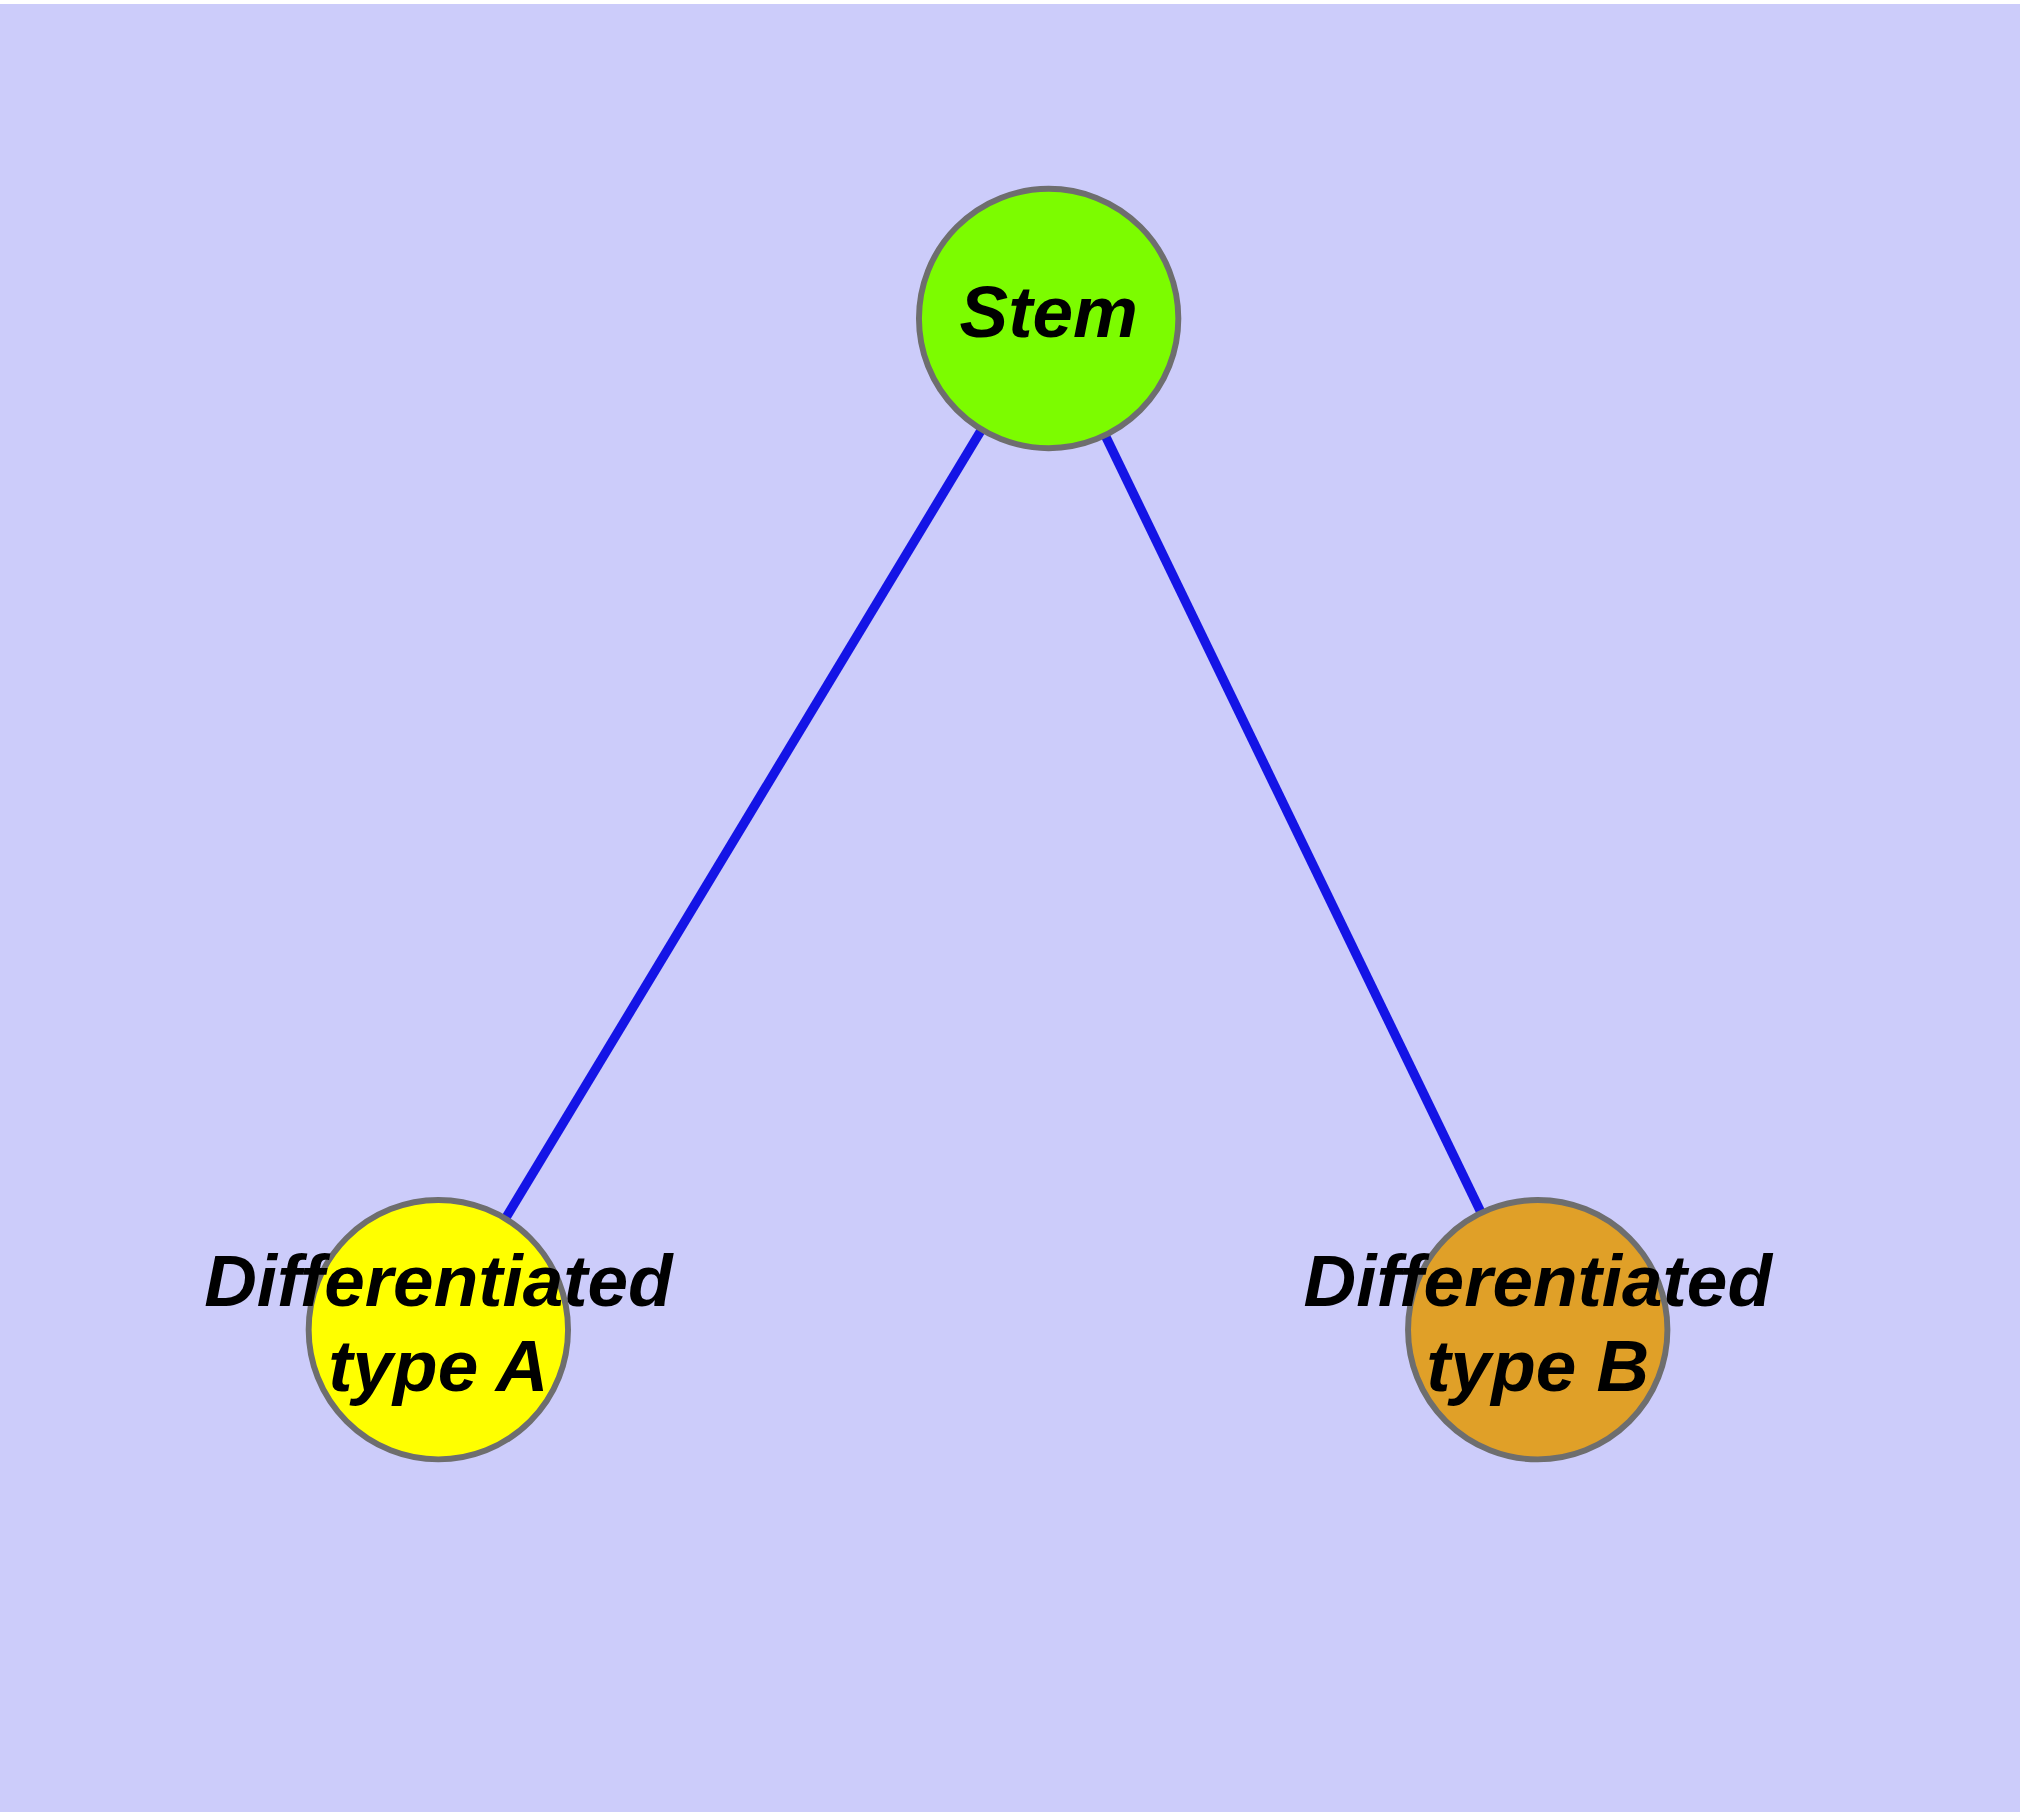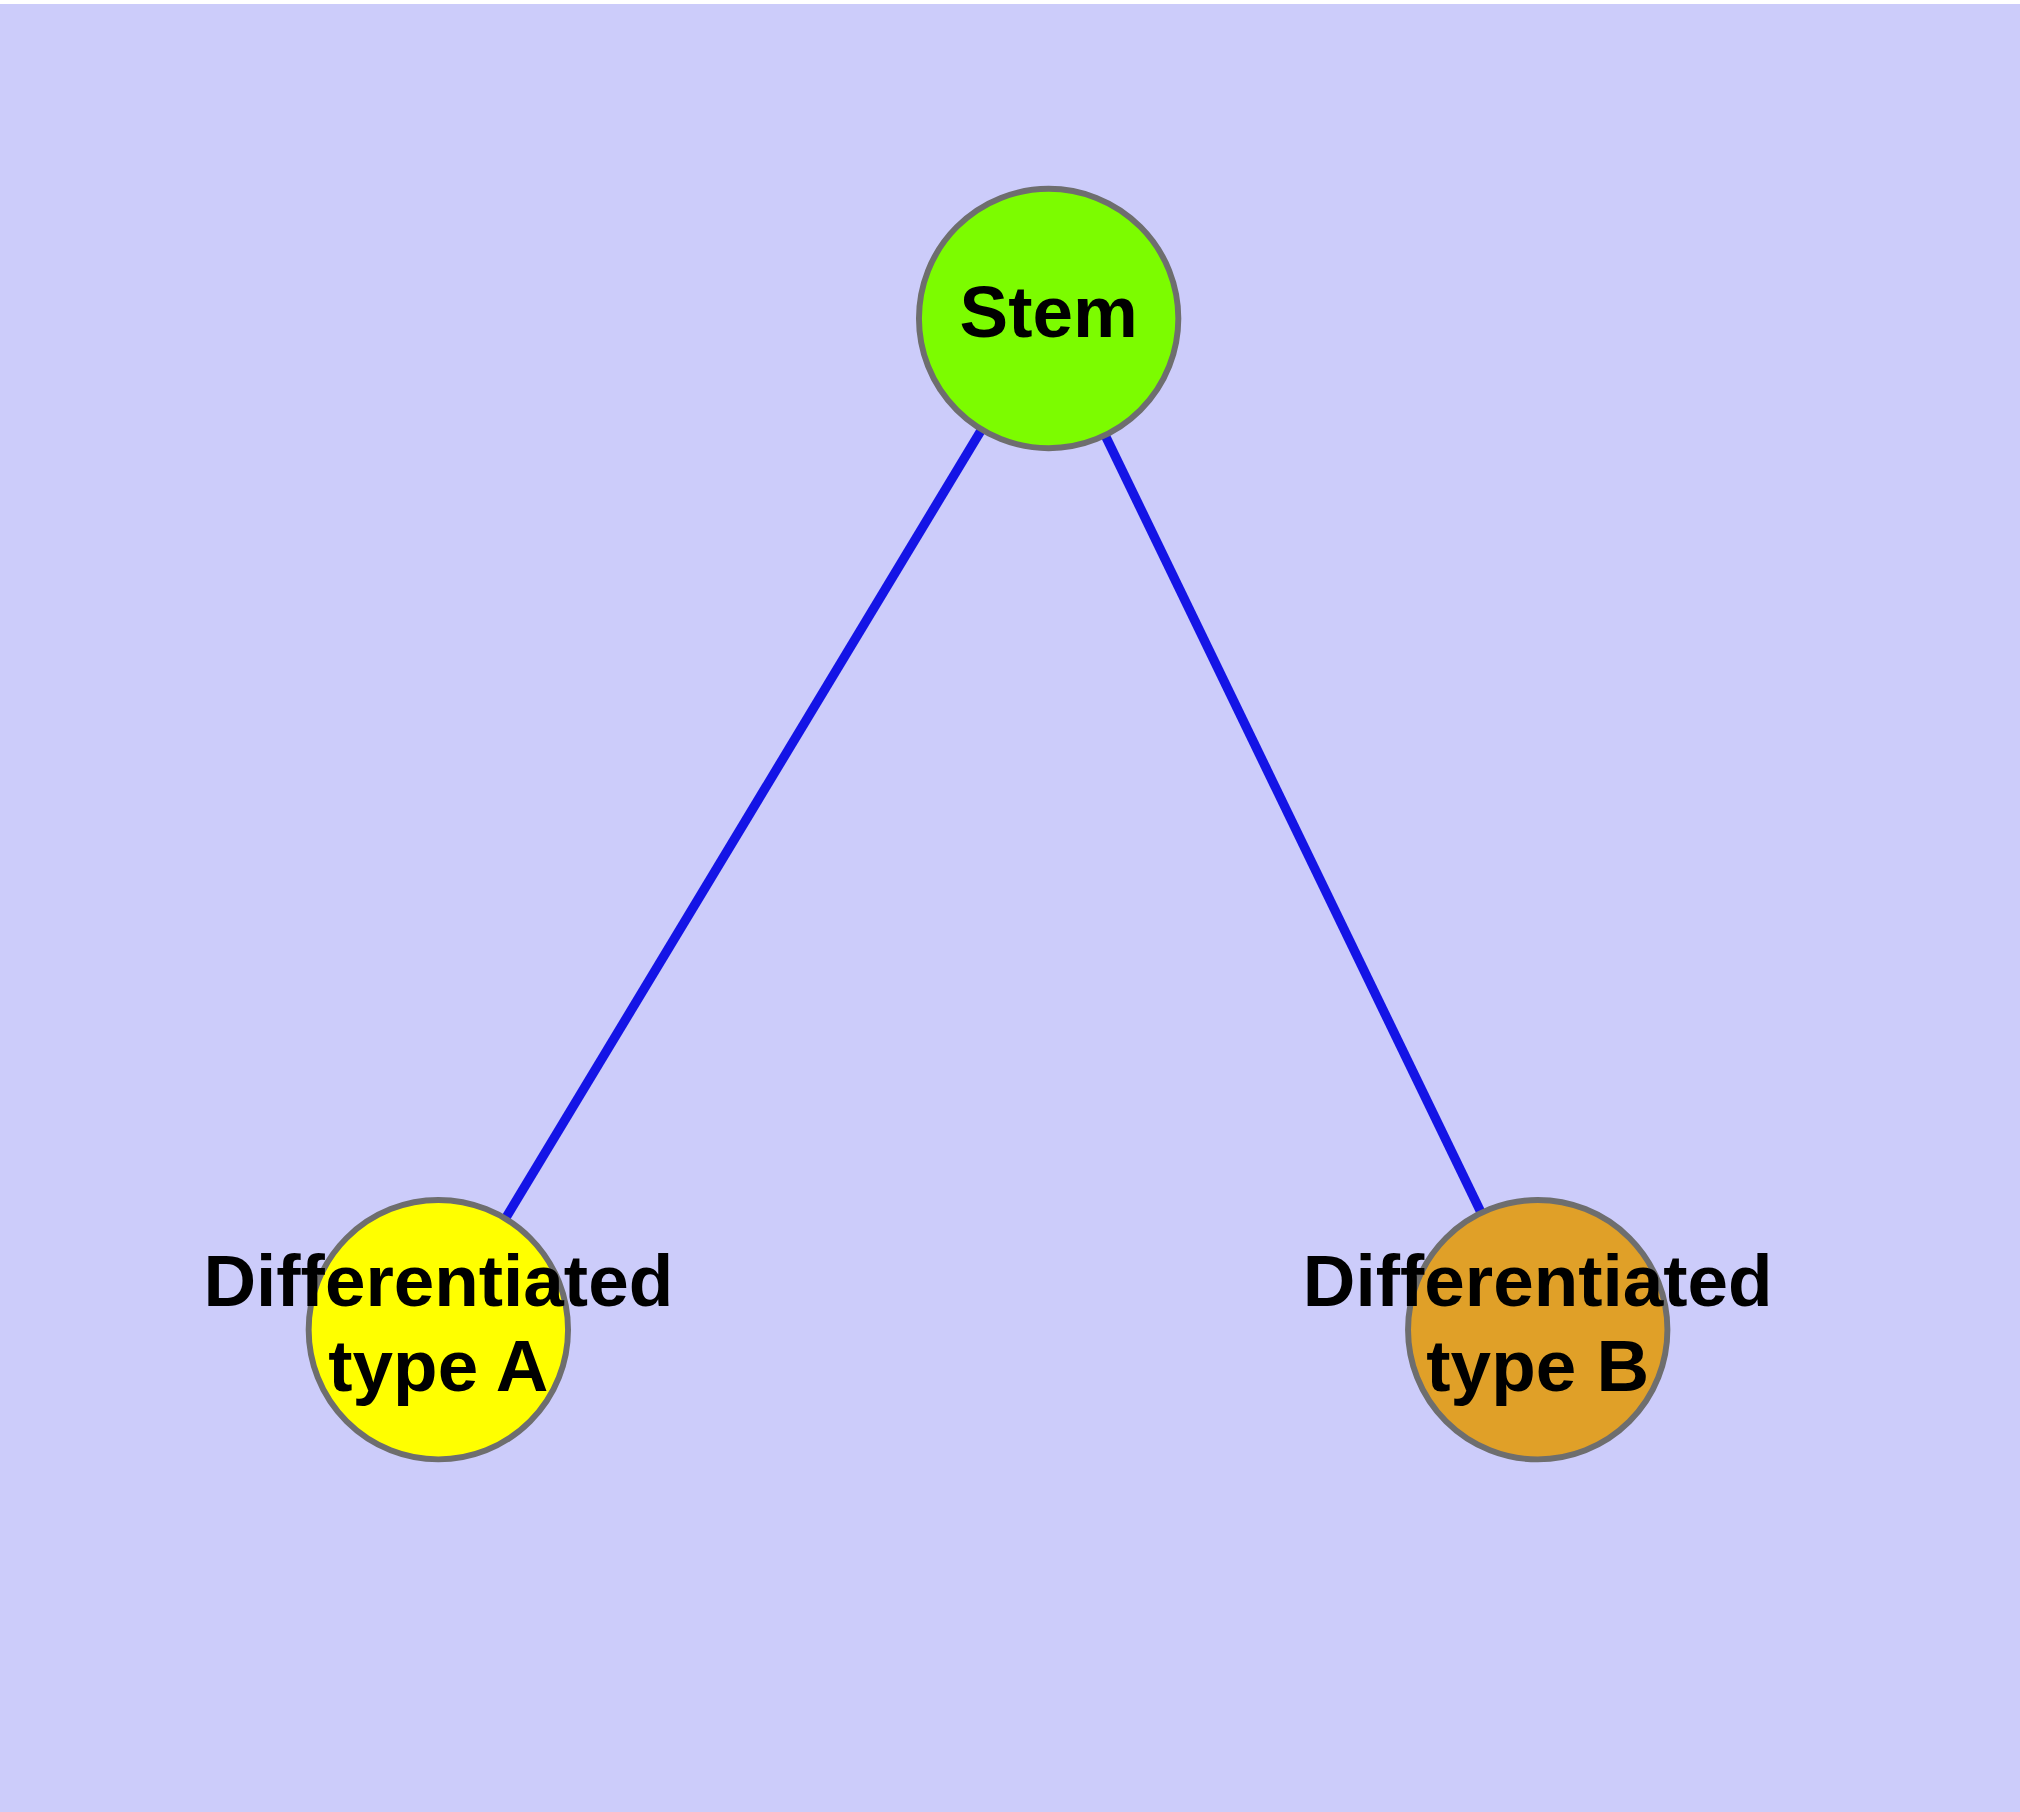--- a/index.html
+++ b/index.html
@@ -16,20 +16,21 @@
     overflow: hidden;
     font-family: "Liberation Sans", "DejaVu Sans", sans-serif;
   }
   #plot-area {
     position: absolute;
     left: 0;
     top: 4.2px;
     width: 2021px;
     height: 1808px;
     background: #ccccfa;
+    font-style: italic;
   }
   #graph-svg {
     position: absolute;
     left: 0;
     top: 0;
     width: 2021px;
     height: 1808px;
     display: block;
   }
   .node-circle {

